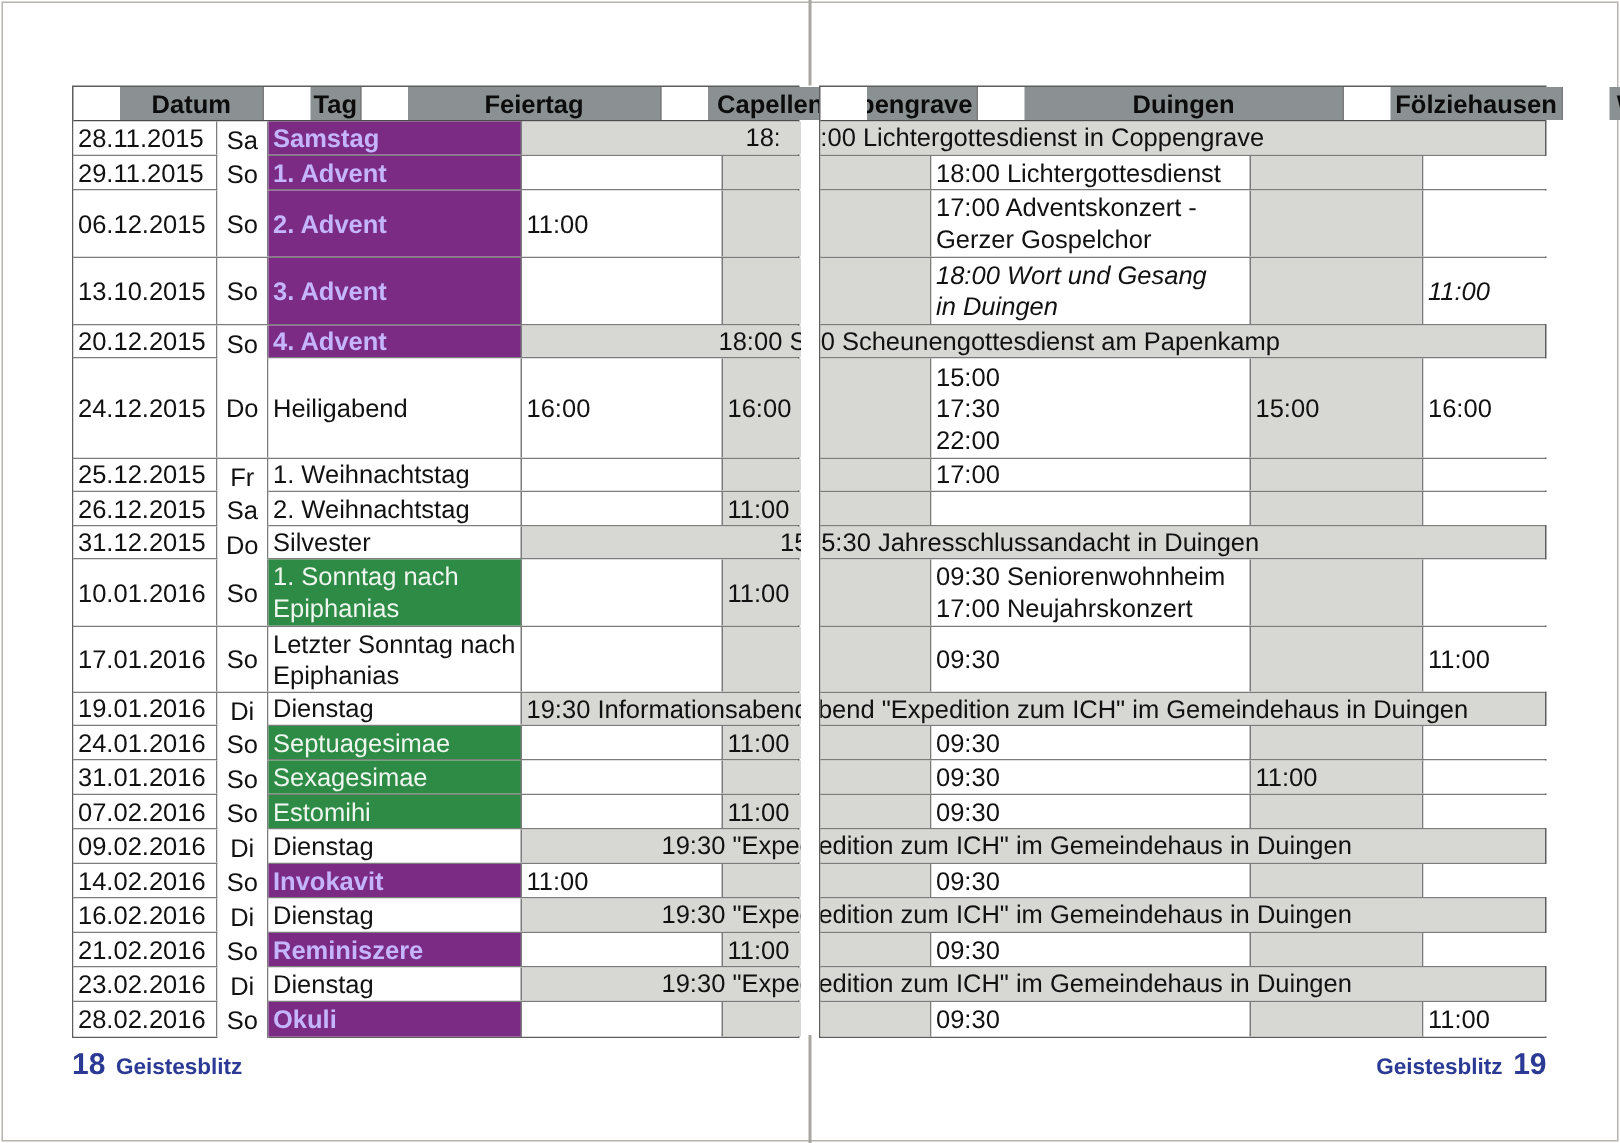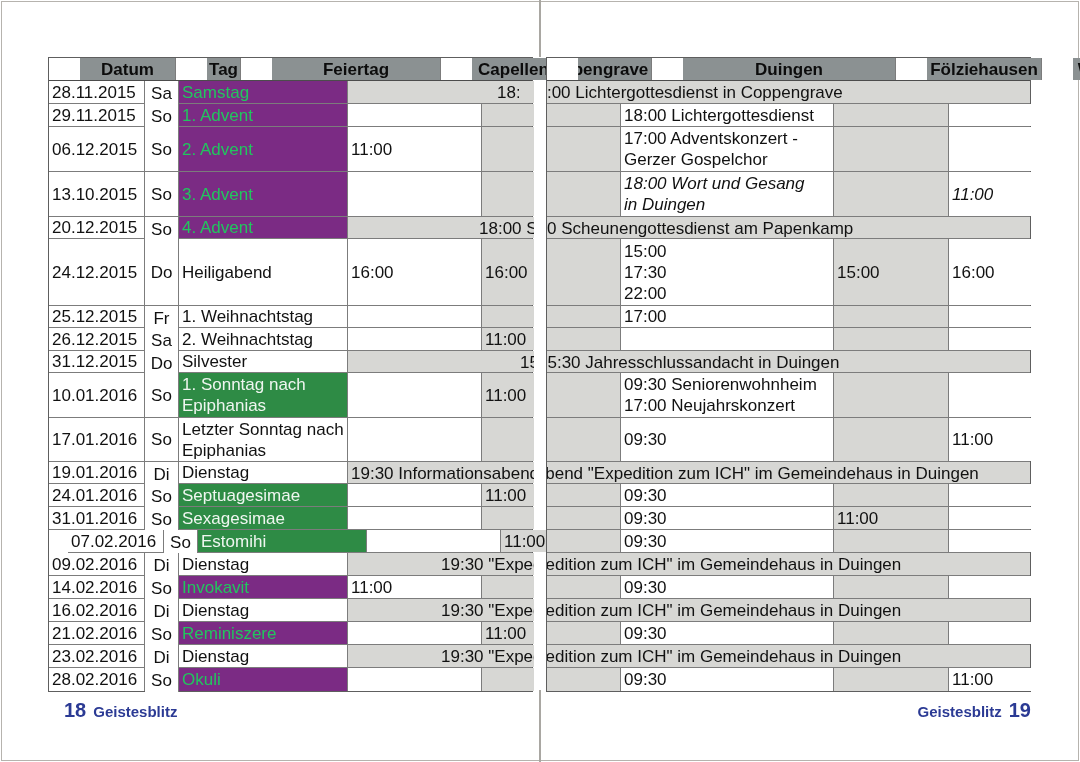--- a/index.html
+++ b/index.html
@@ -16,32 +16,32 @@
   #table-left{left:48px;}
   #table-right{left:546px;}
   .t-row{display:flex;box-sizing:border-box;border-bottom:1px solid #7c7c7c;}
   .t-row:last-child{border-bottom:none;}
   .t-cell{box-sizing:border-box;border-right:1px solid #7c7c7c;display:flex;align-items:center;
           padding:0 3px;font-size:17px;line-height:21px;overflow:hidden;white-space:pre-line;background:#fff;}
   .t-cell:last-child{border-right:none;}
   .hdr .t-cell{background:#8b9192;font-weight:bold;justify-content:center;white-space:nowrap;color:#0c0c0c;margin-left:31px;}
   .hdr{border-bottom:1px solid #4c4c4c;}
   .shade{background:#d7d7d4;}
-  .holiday-purple{background:#7b2b84;color:#22c55e;}
+  .holiday-purple{background:#7b2b84;color:#c4b5fd;font-weight:bold;}
   .holiday-green{background:#2e8b45;color:#eff6f0;}
   .band-cell{background:#d7d7d4;position:relative;padding:0;}
   .band-txt{position:absolute;top:50%;transform:translateY(-50%);white-space:nowrap;font-size:17px;}
   .clipwrap{overflow:hidden;}
   .cell-date{justify-content:flex-start;white-space:nowrap;}
   .cell-day{justify-content:center;padding:12px 1px;white-space:nowrap;}
   .hdr-clip-left{justify-content:flex-start;overflow:hidden;}
   .hdr-clip-right{justify-content:flex-start;overflow:hidden;}
 
   .footer{position:absolute;top:699px;display:flex;align-items:baseline;gap:7px;color:#2b3a94;font-weight:bold;}
-  .footer-left{left:64px;}
+  .footer-left{left:48px;}
   .footer-right{right:49px;}
   .page-num{font-size:20px;}
   .footer-title{font-size:15px;}
 </style>
 </head>
 <body>
 
 <div class="canvas">
   <div class="frame"></div>
   <div class="seam seam-top"></div>
@@ -142,21 +142,21 @@
         <div class="t-cell " style="width: 134px; flex: 0 0 134px;"></div>
         <div class="t-cell shade" style="width: 52px; flex: 0 0 52px;">11:00</div>
       </div>
       <div class="t-row" style="height: 23px;">
         <div class="t-cell cell-date" style="width: 96px; flex: 0 0 96px;">31.01.2016</div>
         <div class="t-cell cell-day" style="width: 34px; flex: 0 0 34px;">So</div>
         <div class="t-cell holiday-green" style="width: 169px; flex: 0 0 169px;">Sexagesimae</div>
         <div class="t-cell " style="width: 134px; flex: 0 0 134px;"></div>
         <div class="t-cell shade" style="width: 52px; flex: 0 0 52px;"></div>
       </div>
-      <div class="t-row" style="height: 23px; margin-left: 19px;">
+      <div class="t-row" style="height: 23px;">
         <div class="t-cell cell-date" style="width: 96px; flex: 0 0 96px;">07.02.2016</div>
         <div class="t-cell cell-day" style="width: 34px; flex: 0 0 34px;">So</div>
         <div class="t-cell holiday-green" style="width: 169px; flex: 0 0 169px;">Estomihi</div>
         <div class="t-cell " style="width: 134px; flex: 0 0 134px;"></div>
         <div class="t-cell shade" style="width: 52px; flex: 0 0 52px;">11:00</div>
       </div>
       <div class="t-row" style="height: 23px;">
         <div class="t-cell cell-date" style="width: 96px; flex: 0 0 96px;">09.02.2016</div>
         <div class="t-cell cell-day" style="width: 34px; flex: 0 0 34px;">Di</div>
         <div class="t-cell " style="width: 169px; flex: 0 0 169px;">Dienstag</div>

